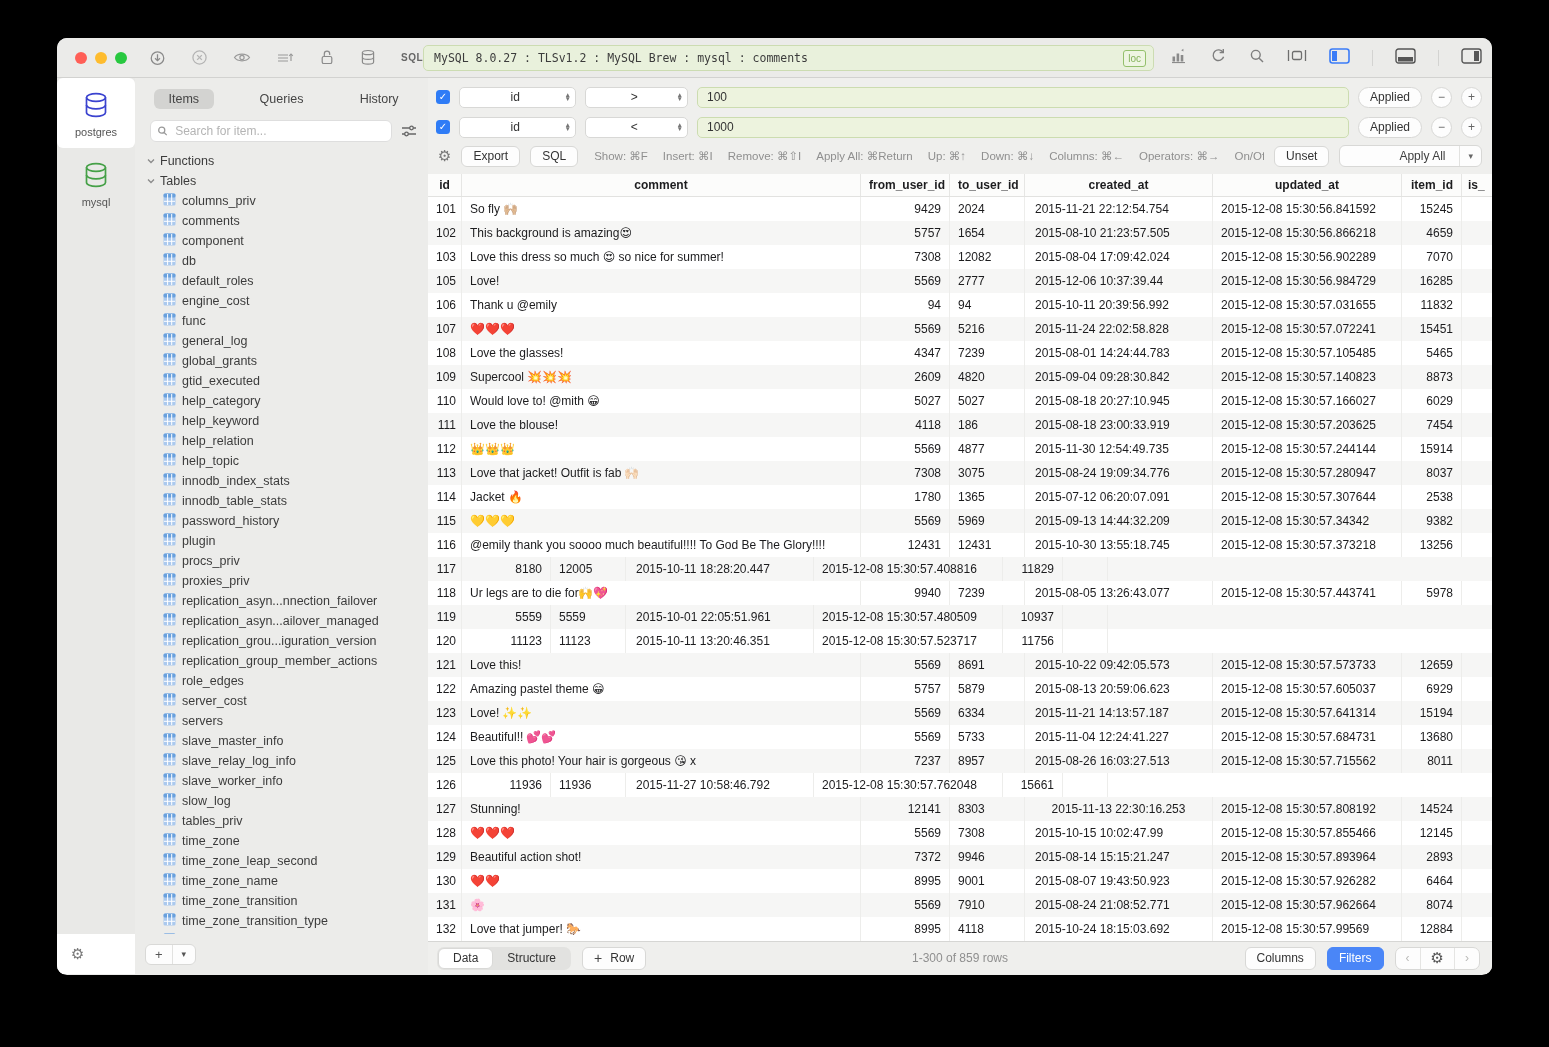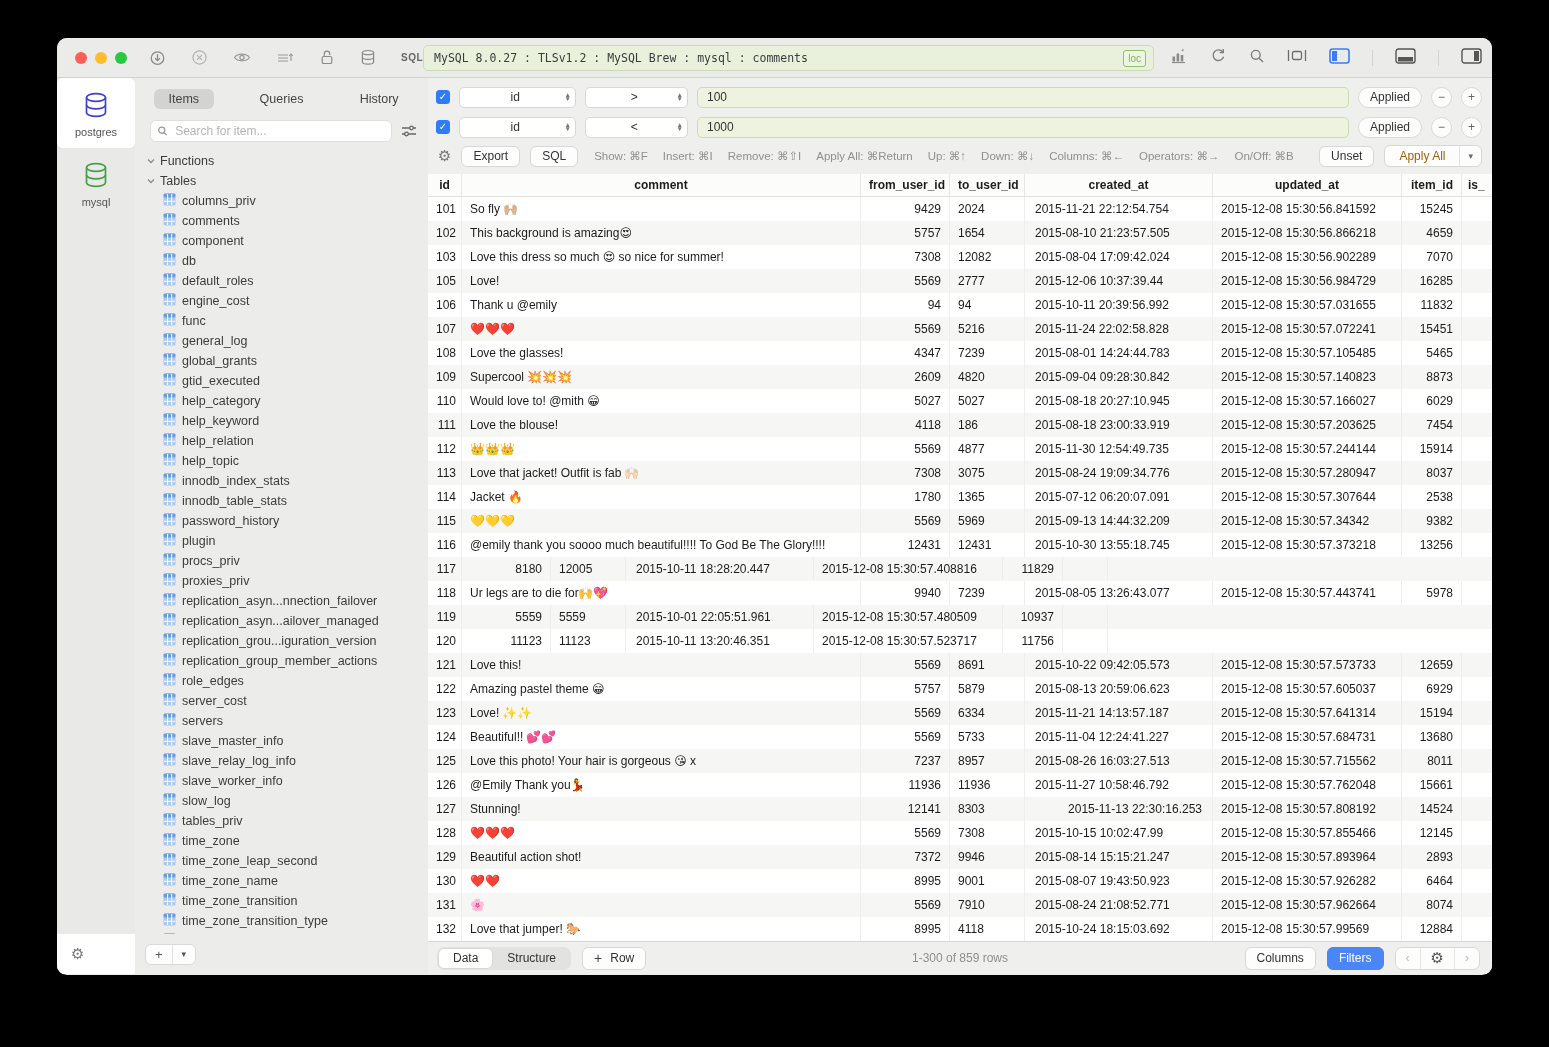--- a/index.html
+++ b/index.html
@@ -59,21 +59,21 @@
   .sel-col{width:117px;}
   .sel-op{width:103px;}
   .f-val{flex:1;height:21px;background:#edf3de;border:1px solid #ccdcb0;border-radius:5px;font-size:12px;color:#333;padding:0 9px;outline:0;font-family:inherit;}
   .btn{background:#fdfdfd;border:1px solid #d8d8d6;border-radius:6px;font-size:12px;color:#333;
     height:21px;display:inline-flex;align-items:center;padding:0 11px;white-space:nowrap;}
   .btn-round{border-radius:11px;}
   .btn-circle{width:21px;height:21px;border-radius:50%;padding:0;justify-content:center;color:#666;font-size:12px;}
   .f-toolbar{display:flex;align-items:center;gap:10px;padding:7px 10px 7px 10px;}
   .shortcuts{display:flex;gap:15px;font-size:11.5px;color:#8f8f8f;white-space:nowrap;overflow:hidden;flex:1;margin-left:6px;}
   .applyall{display:flex;align-items:center;background:#fdfdfd;border:1px solid #d8d8d6;border-radius:6px;height:22px;}
-  .applyall .a-main{padding:0 14px;font-size:12px;color:#a16207;}
+  .applyall .a-main{padding:0 14px;font-size:12px;color:#404040;margin-left:45px;}
   .applyall .a-chev{padding:0 8px;border-left:1px solid #e2e2e0;font-size:9px;color:#666;height:100%;display:flex;align-items:center;}
   
   .grid{flex:1;background:#fff;overflow:hidden;display:flex;flex-direction:column;}
   .grid-header{display:flex;height:23px;background:#fcfcfb;border-bottom:1px solid #e2e2e0;flex:0 0 auto;}
   .gh-cell{font-size:12px;font-weight:bold;color:#1d1d1f;line-height:22px;border-right:1px solid #e6e6e4;
     overflow:hidden;white-space:nowrap;padding:0 8px;flex:0 0 auto;}
   .grid-rows{flex:1;overflow:hidden;}
   .grid-row{display:flex;height:24px;}
   .grid-row:nth-child(even){background:#f6f6f5;}
   .g-cell{font-size:12px;color:#1c1c1e;line-height:24px;border-right:1px solid #ededeb;
@@ -956,34 +956,33 @@
               <span class="g-cell" style="width: 399px; text-align: left; padding: 0px 8px;">Love this photo! Your hair is gorgeous 😘 x</span>
               <span class="g-cell" style="width: 89px; text-align: right; padding: 0px 8px;">7237</span>
               <span class="g-cell" style="width: 75px; text-align: left; padding: 0px 8px;">8957</span>
               <span class="g-cell" style="width: 188px; text-align: left; padding: 0px 10px;">2015-08-26 16:03:27.513</span>
               <span class="g-cell" style="width: 189px; text-align: left; padding: 0px 8px;">2015-12-08 15:30:57.715562</span>
               <span class="g-cell" style="width: 60px; text-align: right; padding: 0px 8px;">8011</span>
               <span class="g-cell" style="width: 45px; text-align: left; padding: 0px 6px;"></span>
             </div>
             <div class="grid-row">
               <span class="g-cell" style="width: 34px; text-align: right; padding: 0px 5px;">126</span>
-              <span class="g-cell" style="width: 399px; text-align: left; padding: 0px 8px;">@Emily Thank you💃</span>
               <span class="g-cell" style="width: 89px; text-align: right; padding: 0px 8px;">11936</span>
               <span class="g-cell" style="width: 75px; text-align: left; padding: 0px 8px;">11936</span>
               <span class="g-cell" style="width: 188px; text-align: left; padding: 0px 10px;">2015-11-27 10:58:46.792</span>
               <span class="g-cell" style="width: 189px; text-align: left; padding: 0px 8px;">2015-12-08 15:30:57.762048</span>
               <span class="g-cell" style="width: 60px; text-align: right; padding: 0px 8px;">15661</span>
               <span class="g-cell" style="width: 45px; text-align: left; padding: 0px 6px;"></span>
             </div>
             <div class="grid-row">
               <span class="g-cell" style="width: 34px; text-align: right; padding: 0px 5px;">127</span>
               <span class="g-cell" style="width: 399px; text-align: left; padding: 0px 8px;">Stunning!</span>
               <span class="g-cell" style="width: 89px; text-align: right; padding: 0px 8px;">12141</span>
               <span class="g-cell" style="width: 75px; text-align: left; padding: 0px 8px;">8303</span>
-              <span class="g-cell" style="width: 188px; text-align: right; padding: 0px 10px;">2015-11-13 22:30:16.253</span>
+              <span class="g-cell" style="width: 188px; text-align: center; padding: 0px 10px;">2015-11-13 22:30:16.253</span>
               <span class="g-cell" style="width: 189px; text-align: left; padding: 0px 8px;">2015-12-08 15:30:57.808192</span>
               <span class="g-cell" style="width: 60px; text-align: right; padding: 0px 8px;">14524</span>
               <span class="g-cell" style="width: 45px; text-align: left; padding: 0px 6px;"></span>
             </div>
             <div class="grid-row">
               <span class="g-cell" style="width: 34px; text-align: right; padding: 0px 5px;">128</span>
               <span class="g-cell" style="width: 399px; text-align: left; padding: 0px 8px;">❤️❤️❤️</span>
               <span class="g-cell" style="width: 89px; text-align: right; padding: 0px 8px;">5569</span>
               <span class="g-cell" style="width: 75px; text-align: left; padding: 0px 8px;">7308</span>
               <span class="g-cell" style="width: 188px; text-align: left; padding: 0px 10px;">2015-10-15 10:02:47.99</span>

